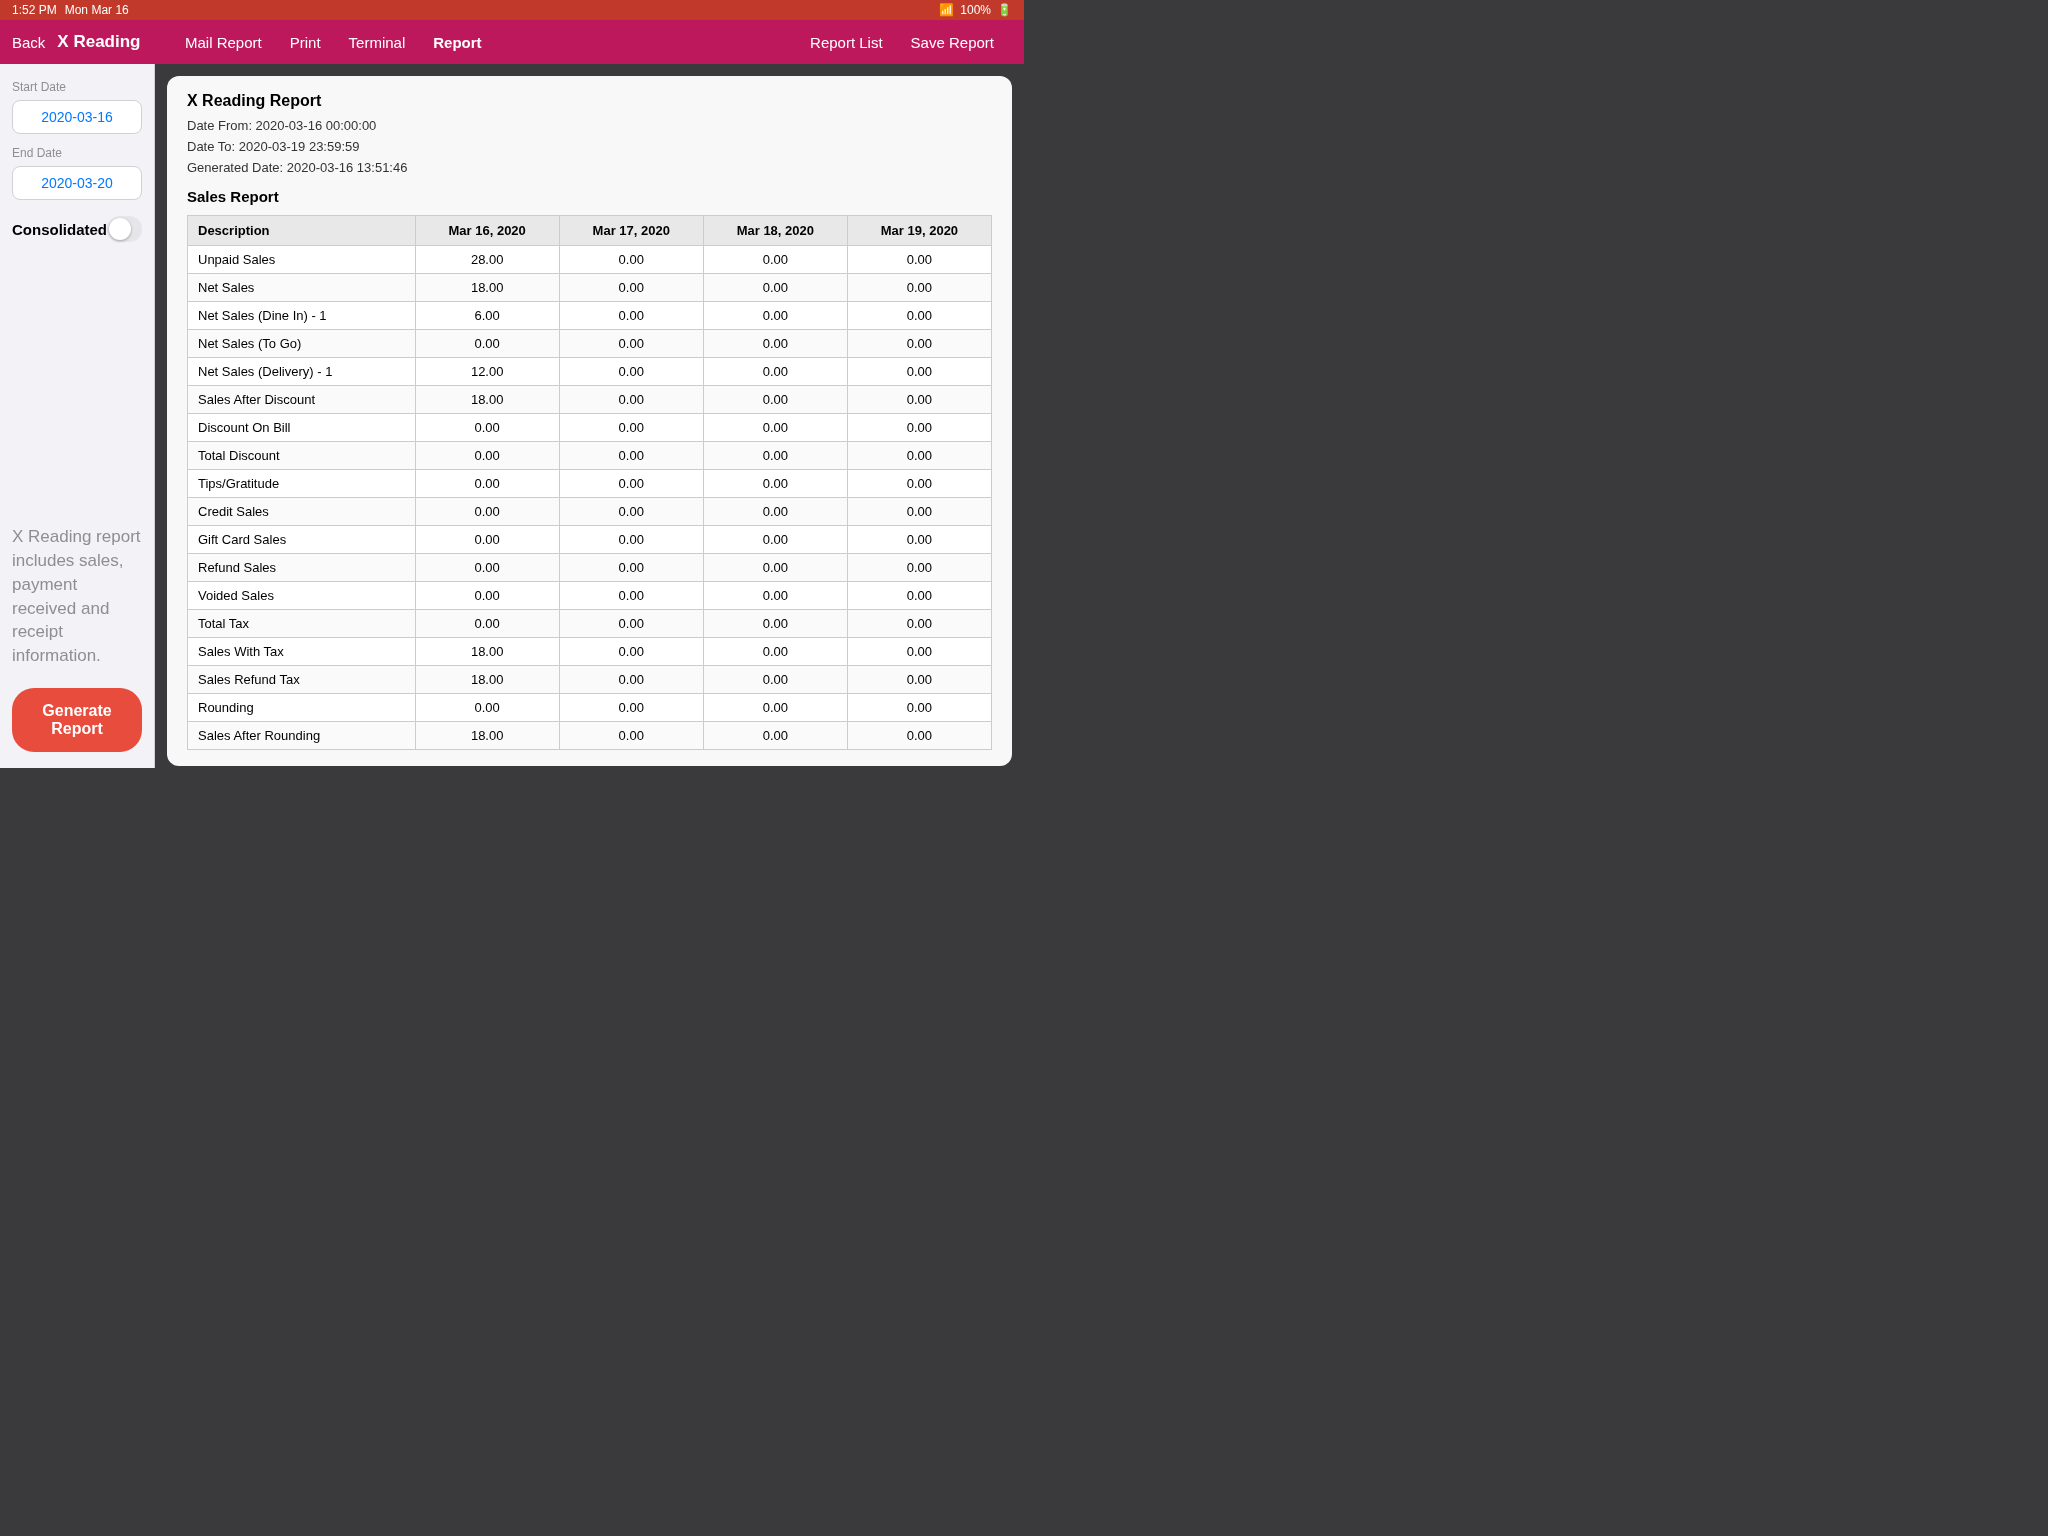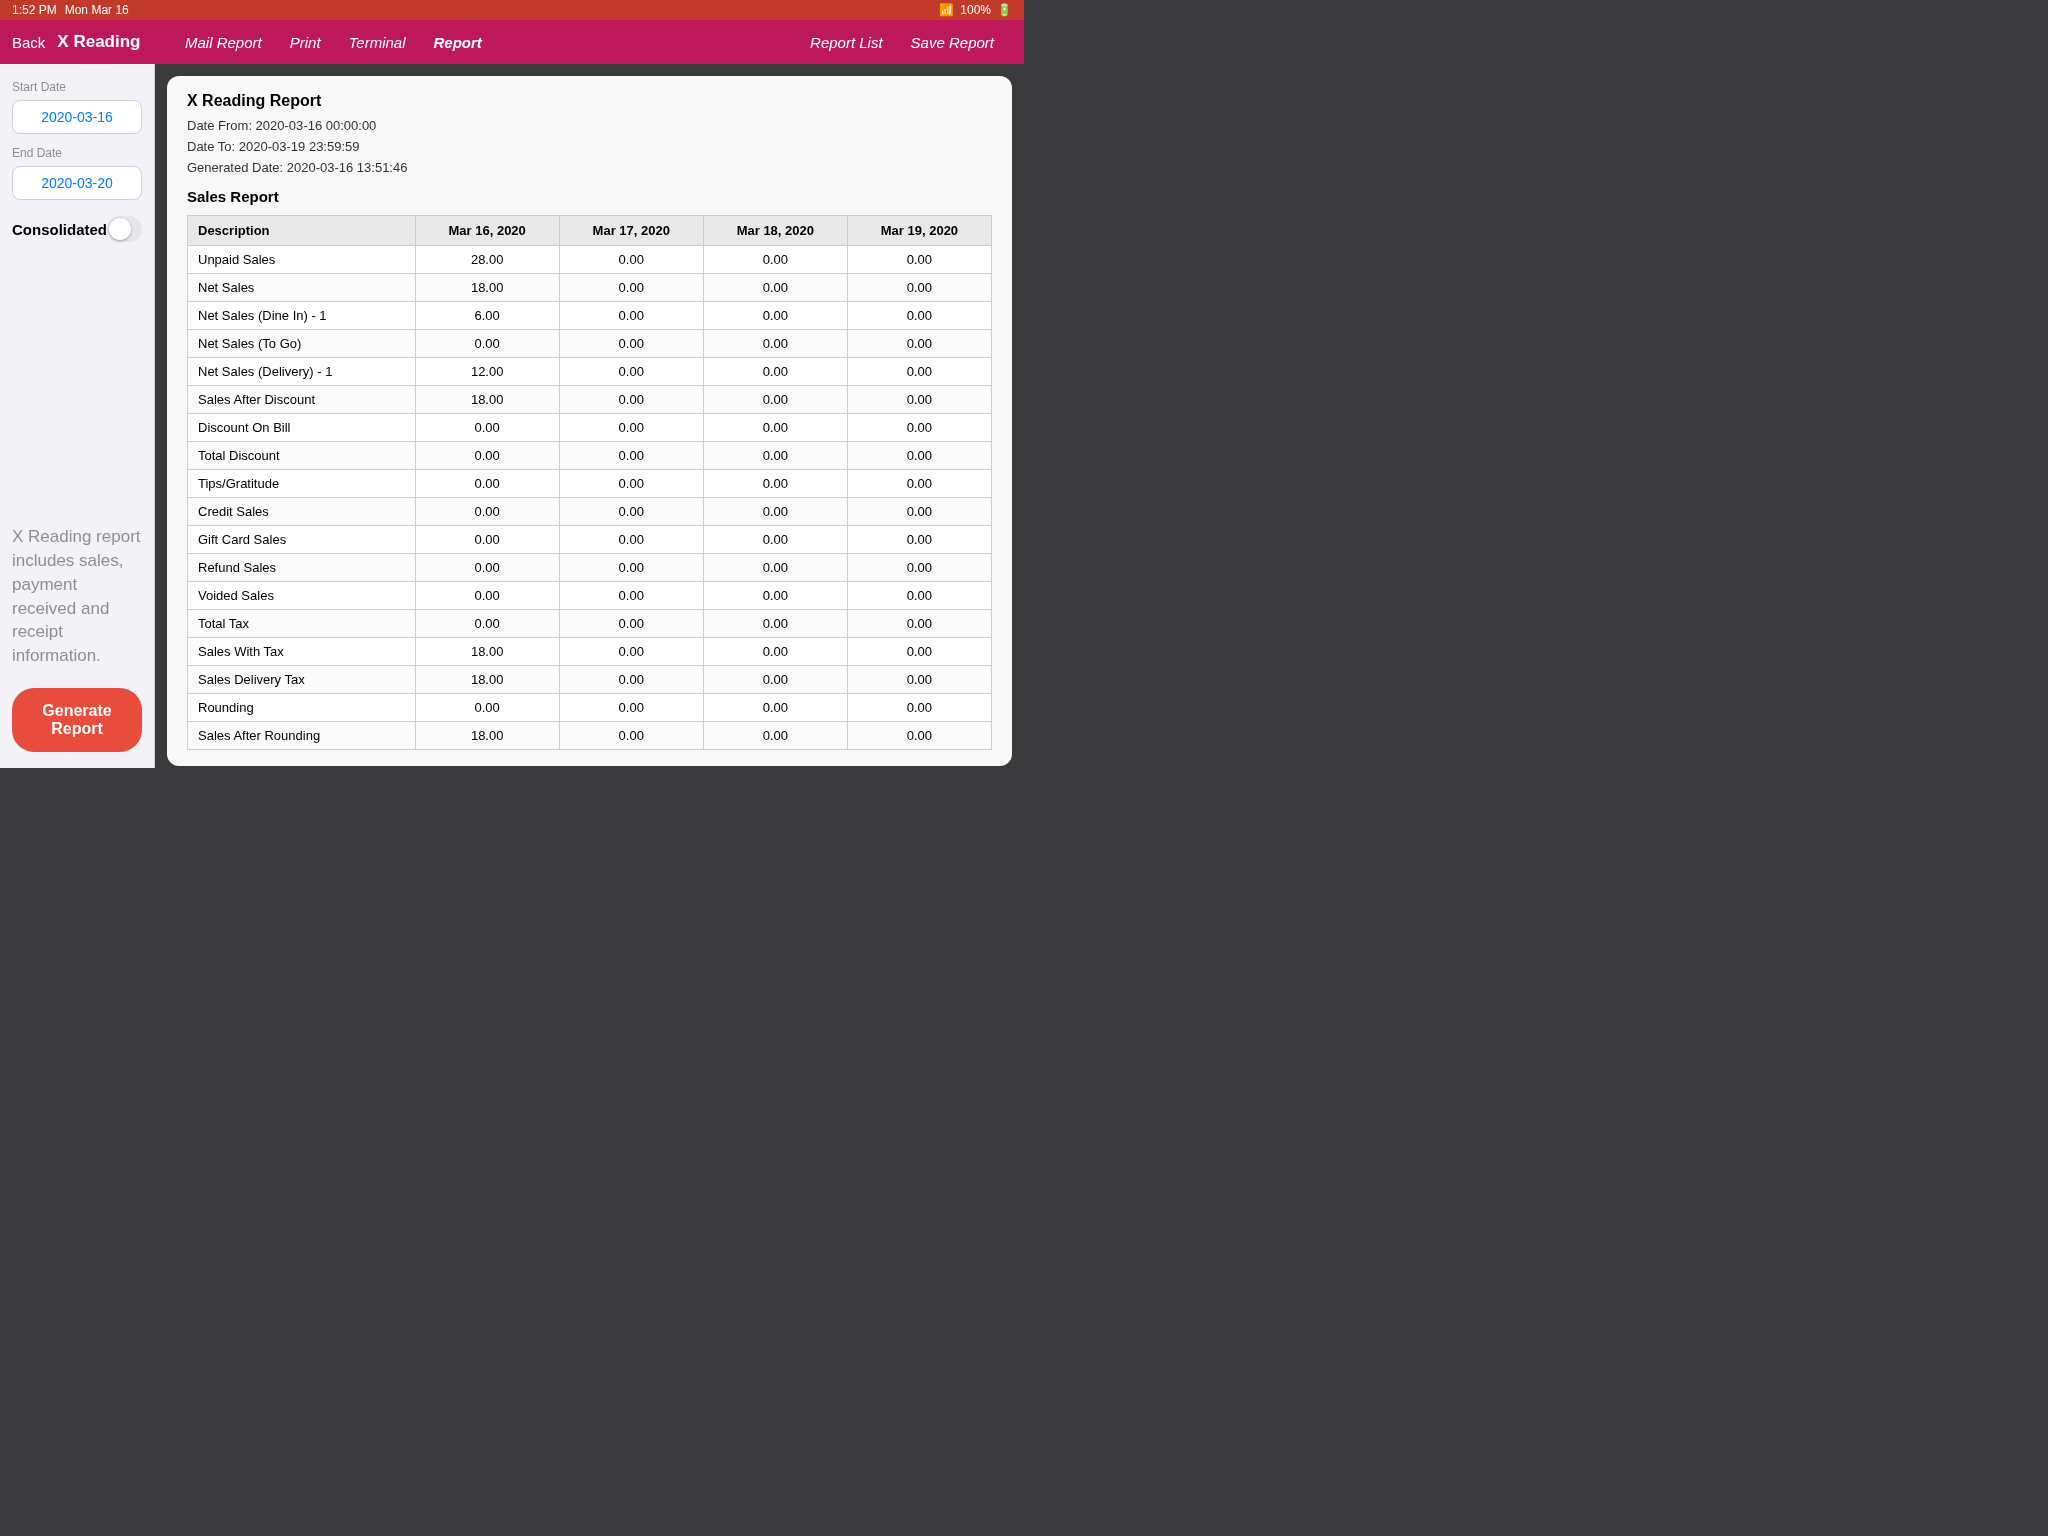--- a/index.html
+++ b/index.html
@@ -50,21 +50,20 @@
       color: white;
       font-size: 17px;
       font-weight: 700;
     }
     .navbar-right {
       flex: 1;
       display: flex;
       align-items: center;
       padding: 0 16px;
       gap: 0;
-      font-style: italic;
     }
     .navbar-action {
       color: white;
       font-size: 15px;
       cursor: pointer;
       padding: 0 14px;
     }
     .navbar-action.bold {
       font-weight: 700;
     }
@@ -390,21 +389,21 @@
               <td>0.00</td>
             </tr>
             <tr>
               <td>Sales With Tax</td>
               <td>18.00</td>
               <td>0.00</td>
               <td>0.00</td>
               <td>0.00</td>
             </tr>
             <tr>
-              <td>Sales Delivery Tax</td>
+              <td>Sales Refund Tax</td>
               <td>18.00</td>
               <td>0.00</td>
               <td>0.00</td>
               <td>0.00</td>
             </tr>
             <tr>
               <td>Rounding</td>
               <td>0.00</td>
               <td>0.00</td>
               <td>0.00</td>

